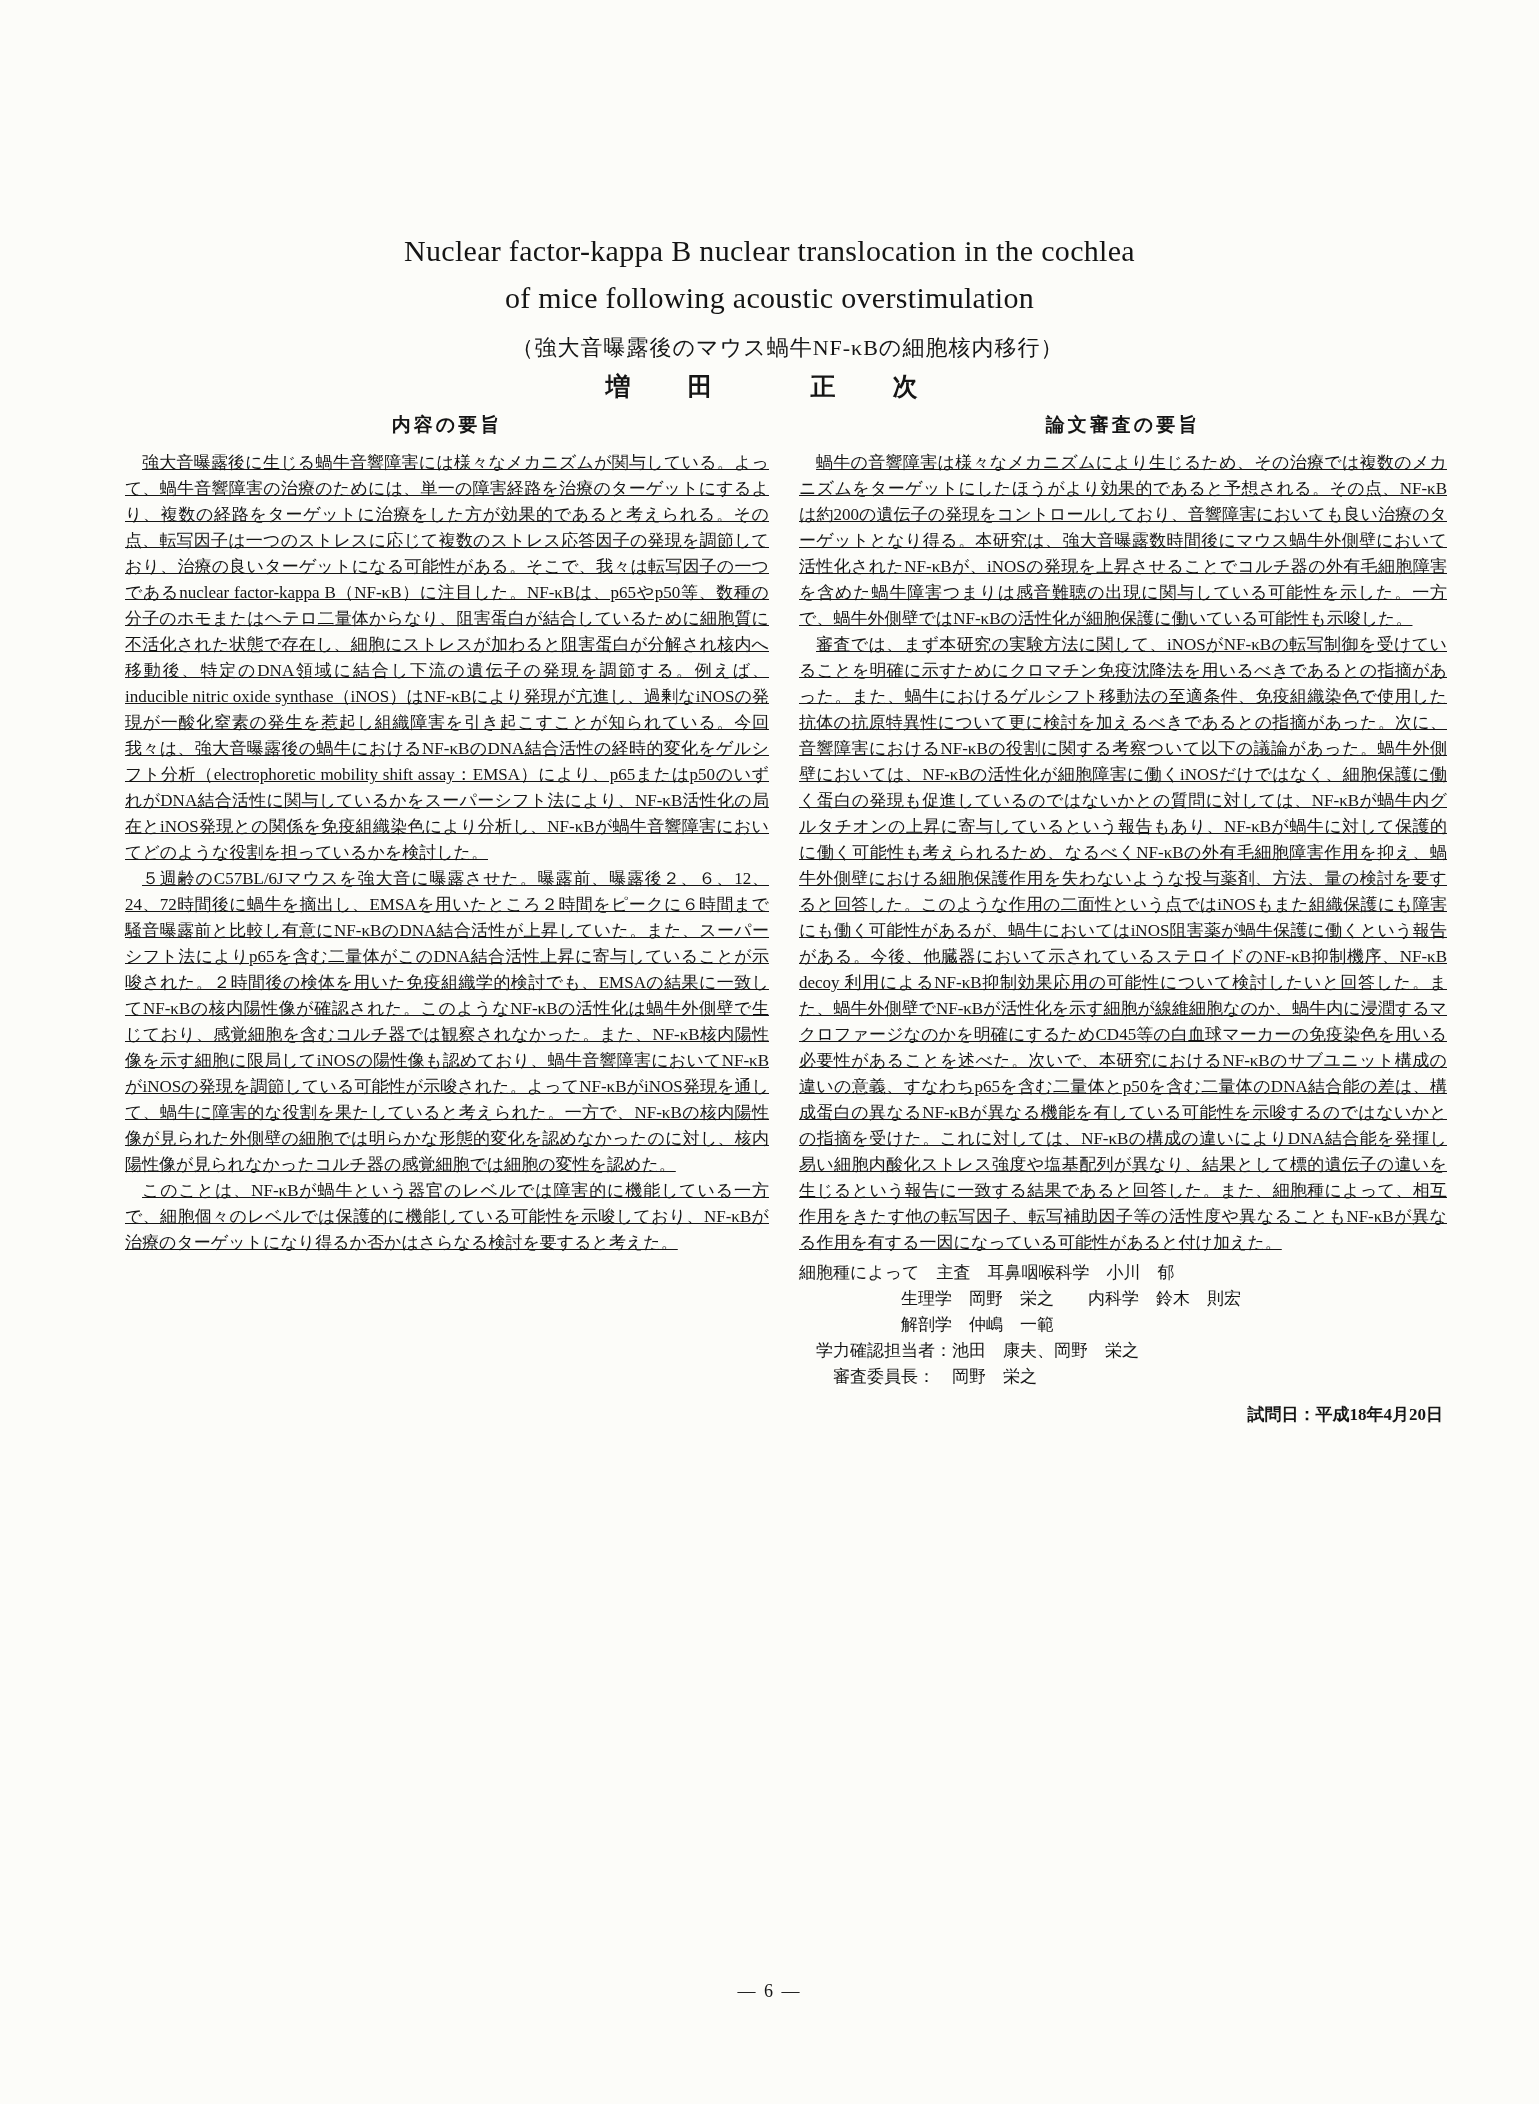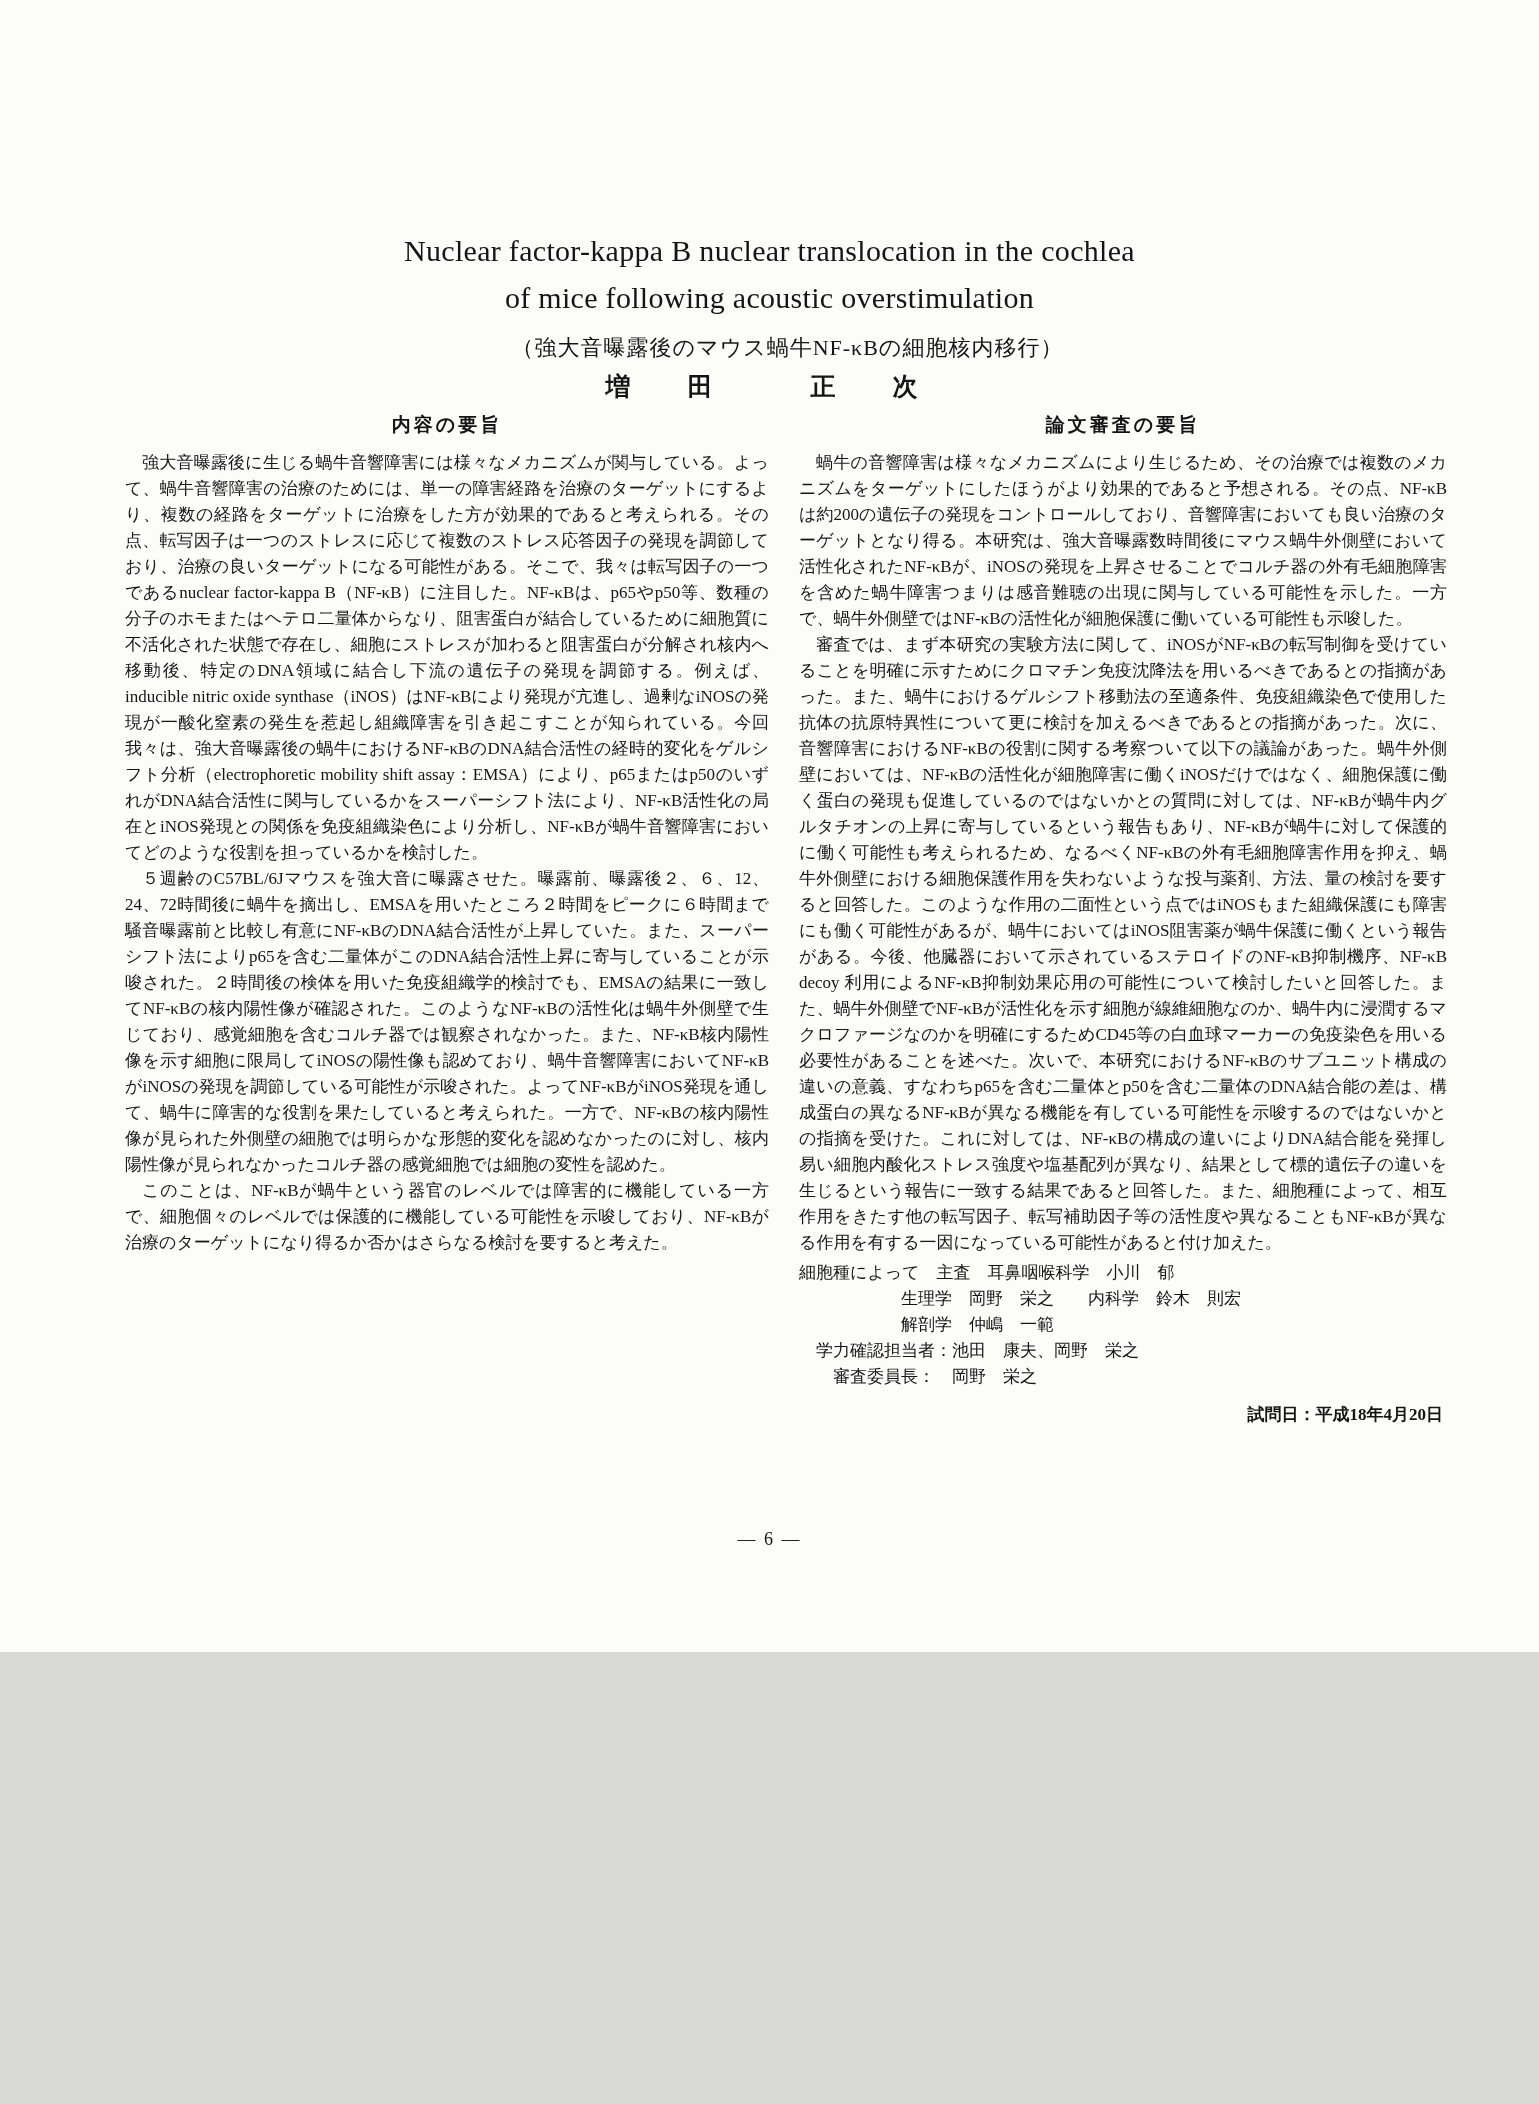--- a/index.html
+++ b/index.html
@@ -3,21 +3,21 @@
 <meta charset="utf-8">
 <style>
   html, body {
     margin: 0;
     padding: 0;
     background: #d8d8d4;
   }
   .page {
     position: relative;
     width: 1539px;
-    height: 1652px;
+    height: 2104px;
     margin: 0 auto;
     background: #fcfcf9;
     color: #151515;
     font-family: "Liberation Serif", "DejaVu Serif", serif;
     overflow: hidden;
     box-shadow: 0 0 12px rgba(0,0,0,.25);
   }
   .title-block {
     position: absolute;
     top: 228px;
@@ -60,20 +60,21 @@
   .column-heading {
     text-align: center;
     font-weight: bold;
     font-size: 19px;
     letter-spacing: 3px;
     margin-bottom: 12px;
   }
   .paragraphs p {
     margin: 0;
     text-indent: 1em;
+    text-decoration: underline;
   }
   .committee {
     margin-top: 4px;
   }
   .committee p {
     margin: 0;
     white-space: pre-wrap;
     text-indent: 0;
   }
   .exam-date {

